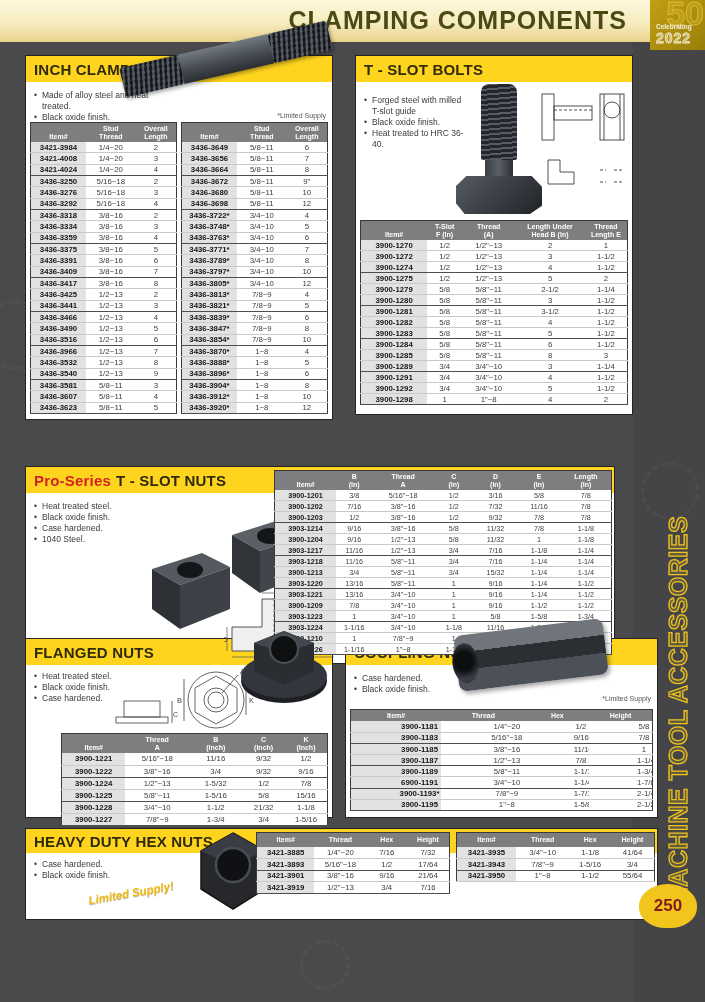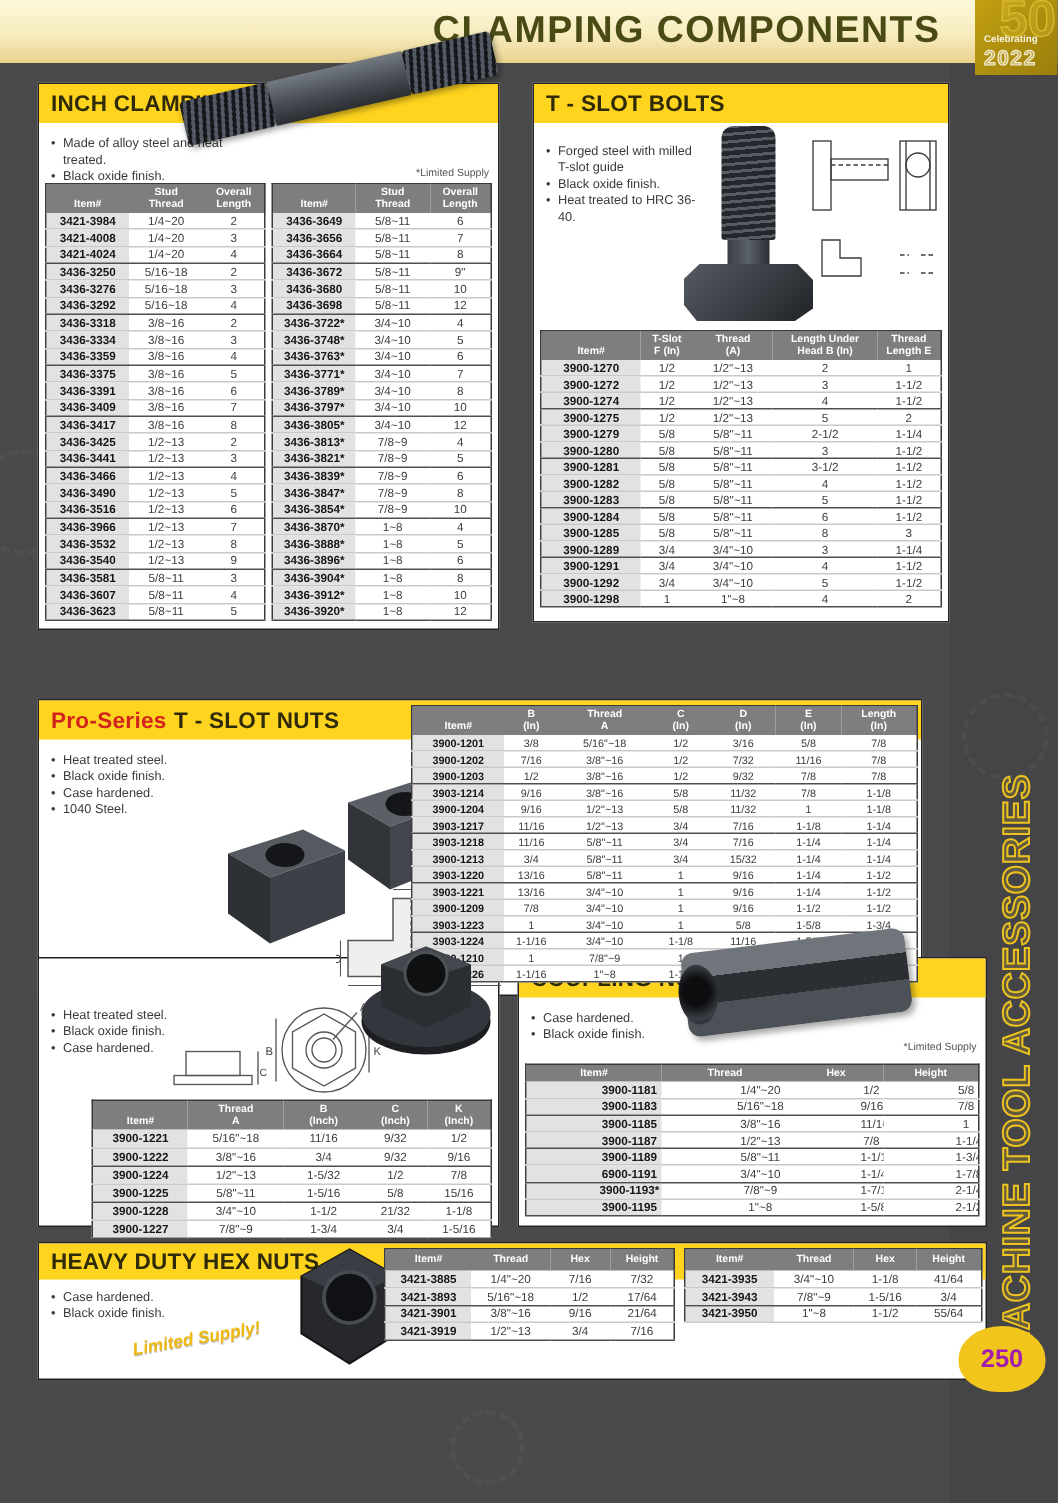--- a/index.html
+++ b/index.html
@@ -42,21 +42,21 @@
     position:absolute; right:12px; top:318px; height:590px;
     writing-mode:vertical-rl; transform:rotate(180deg);
     font-size:25px; font-weight:bold; letter-spacing:.5px;
     color:rgba(237,195,31,.18); -webkit-text-stroke:1.3px #edc31f;
     white-space:nowrap;
   }
   .page-badge {
     position:absolute; right:8px; top:884px; width:58px; height:44px;
     background:#f2c51d; border-radius:50% 50% 46% 46%;
     display:flex; align-items:center; justify-content:center;
-    font-size:17px; font-weight:bold; color:#a21caf; z-index:4;
+    font-size:17px; font-weight:bold; color:#7f1d1d; z-index:4;
   }
 
   
   .panel { position:absolute; background:#fff; border:1px solid #232323; }
   .phead {
     position:absolute; left:0; top:0; right:0; height:26px;
     background:#ffd41e; display:flex; align-items:center; padding:0 8px;
     font-size:15px; font-weight:800; color:#2f2b08; letter-spacing:.2px;
   }
   .phead .red { color:#d2231e; margin-right:5px; }
@@ -828,20 +828,23 @@
             <td>11/16</td>
             <td>1-5/8</td>
             <td>2</td>
           </tr>
         </tbody>
     </table>
   </div>
 </div>
 
 <div class="panel" id="p-flanged">
+  <div class="phead">
+    <span>FLANGED NUTS</span>
+  </div>
   <ul class="bullets">
       <li>Heat treated steel.</li>
       <li>Black oxide finish.</li>
       <li>Case hardened.</li>
     </ul>
   <svg class="flange-side" width="64" height="36" viewBox="0 0 64 36">
     <g fill="none" stroke="#555" stroke-width="0.9">
       <rect x="10" y="4" width="36" height="16"></rect>
       <rect x="2" y="20" width="52" height="6"></rect>
       <line x1="58" y1="4" x2="58" y2="26"></line>

